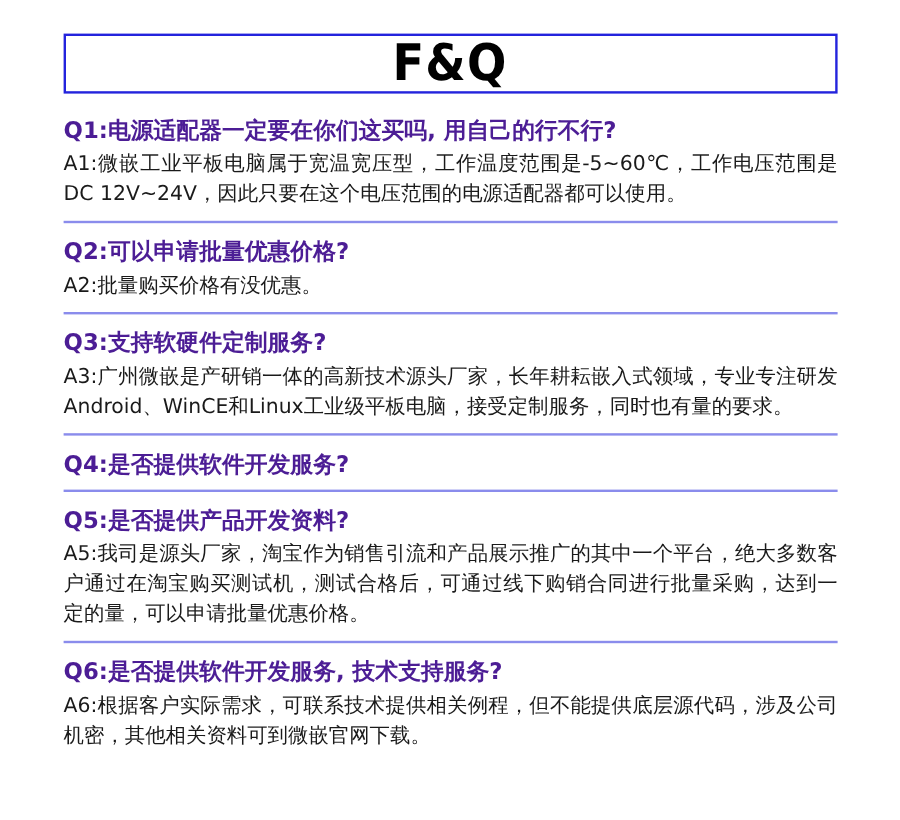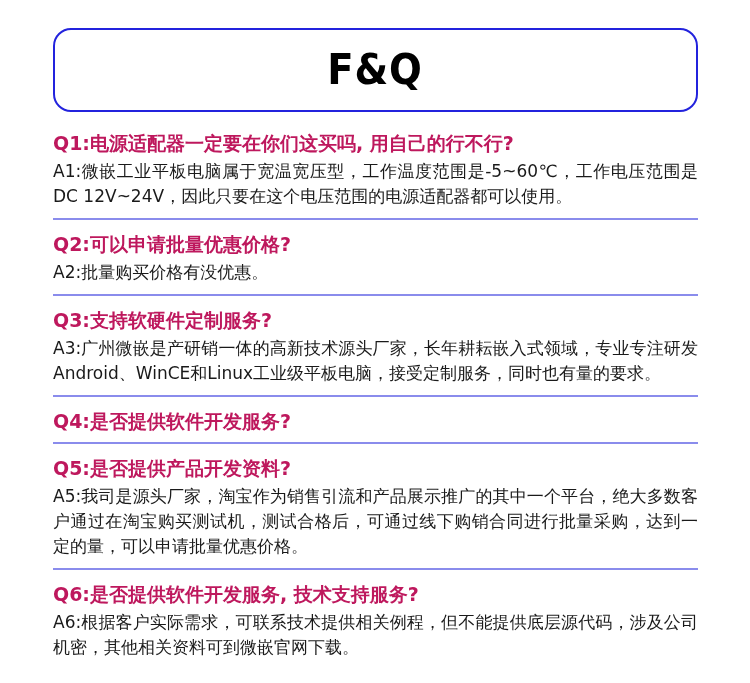--- a/index.html
+++ b/index.html
@@ -20,22 +20,22 @@
     color: var(--text);
     overflow: hidden;
   }
   .page {
     width: 750px;
     height: 683px;
     padding: 28px 52px 0 53px;
   }
   .header-box {
     border: 2px solid var(--border-blue);
-    border-radius: 18px;
-    height: 84px;
+    border-radius: 0;
+    height: 50px;
     display: flex;
     align-items: center;
     justify-content: center;
     margin-bottom: 20px;
     background: #ffffff;
   }
   .page-title {
     margin: 0;
     font-size: 42px;
     line-height: 1;
@@ -43,21 +43,21 @@
     color: #000000;
     letter-spacing: 1px;
     transform: scaleX(0.92);
   }
   .faq-item { margin: 0; }
   .question {
     margin: 0 0 4px 0;
     font-size: 19px;
     line-height: 23px;
     font-weight: 700;
-    color: #be185d;
+    color: #4c1d95;
   }
   .answer {
     margin: 0;
     font-size: 17px;
     line-height: 25px;
     font-weight: 400;
     color: #1a1a1a;
     text-align: justify;
   }
   .divider {

